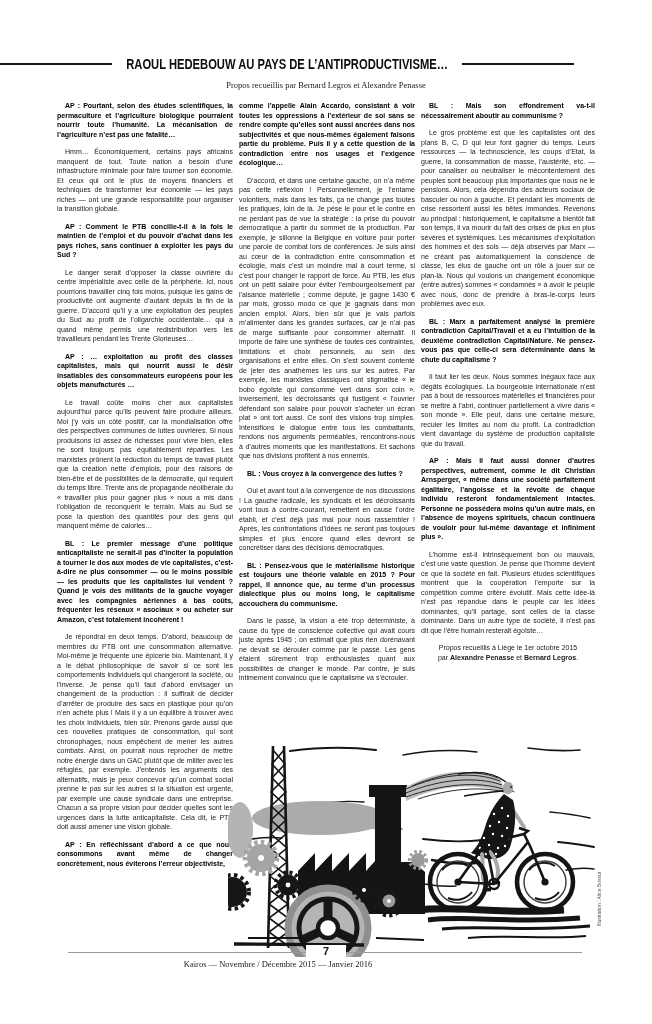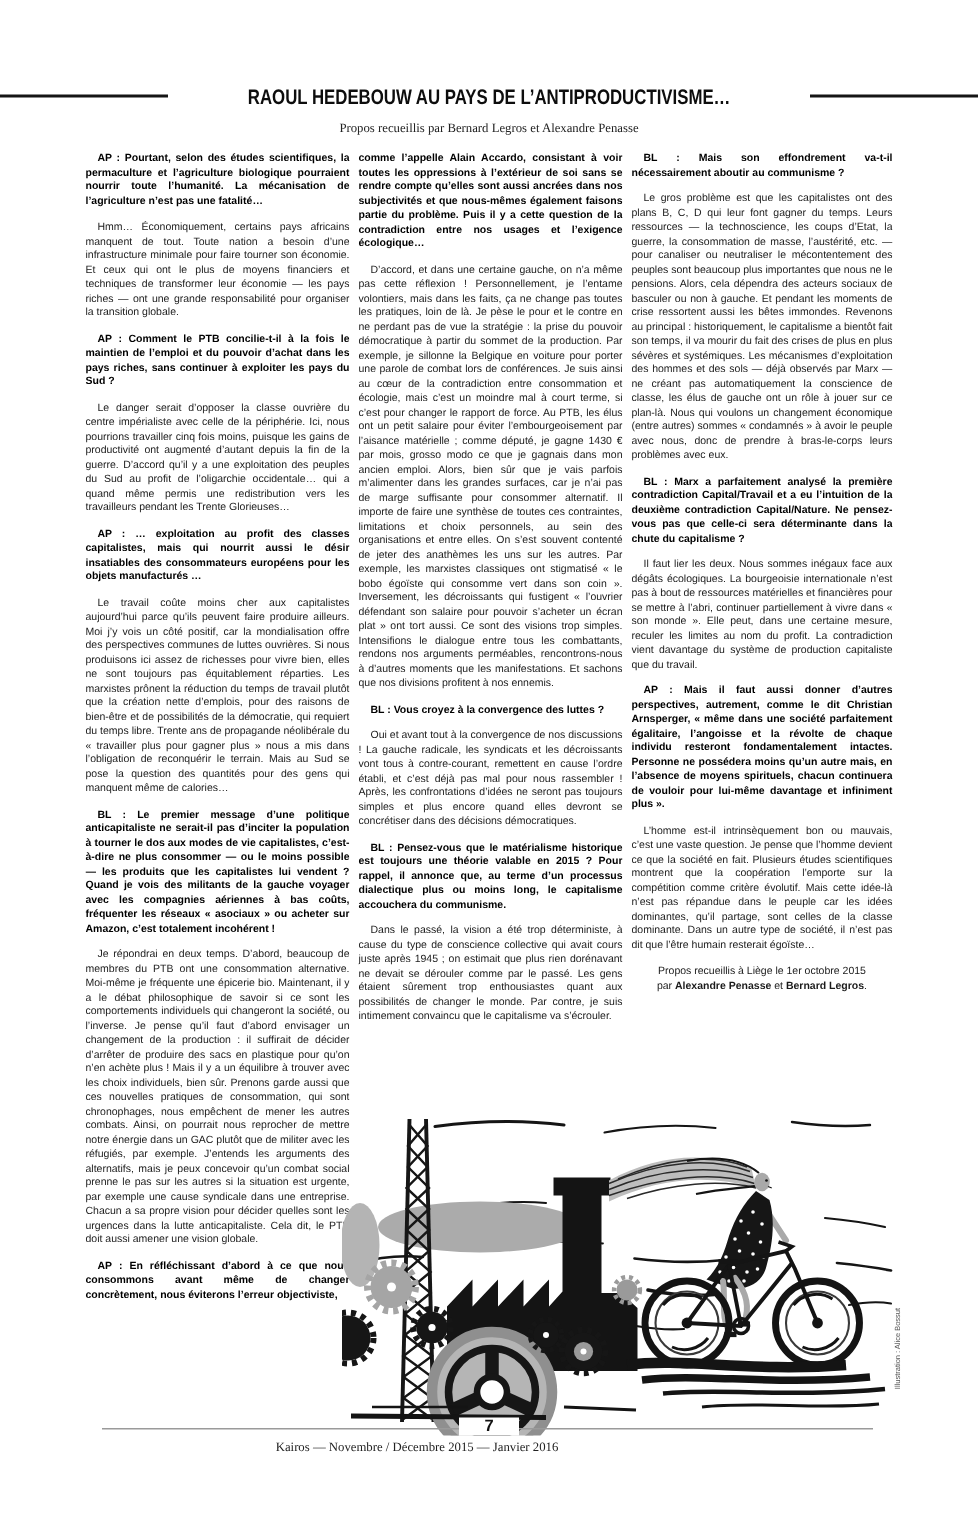--- a/index.html
+++ b/index.html
@@ -4,21 +4,21 @@
 <style>
   * { margin:0; padding:0; box-sizing:border-box; }
   html,body { background:#e9e9e9; }
   #page {
     position:relative; width:652px; height:1024px; background:#ffffff;
     font-family:"Liberation Sans", sans-serif; color:#1a1a1a; overflow:hidden;
     margin:0 auto;
   }
   
   .masthead { position:absolute; top:56px; left:0; width:652px;
-    display:flex; align-items:center; justify-content:space-between;gap:16px; }
+    display:flex; align-items:center; justify-content:flex-start; }
   .masthead .rule { height:1.5px; background:#151515; width:112px; flex:0 0 auto; }
   .masthead .title {
     display:inline-block; font-weight:bold; font-size:14px; letter-spacing:0;
     color:#0d0d0d; white-space:nowrap; transform:scaleX(0.80); margin:0 -26px;
   }
   .subtitle {
     position:absolute; top:80px; left:0; width:652px; text-align:center;
     font-family:"Liberation Serif", serif; font-size:8.5px; color:#222;
   }
   

